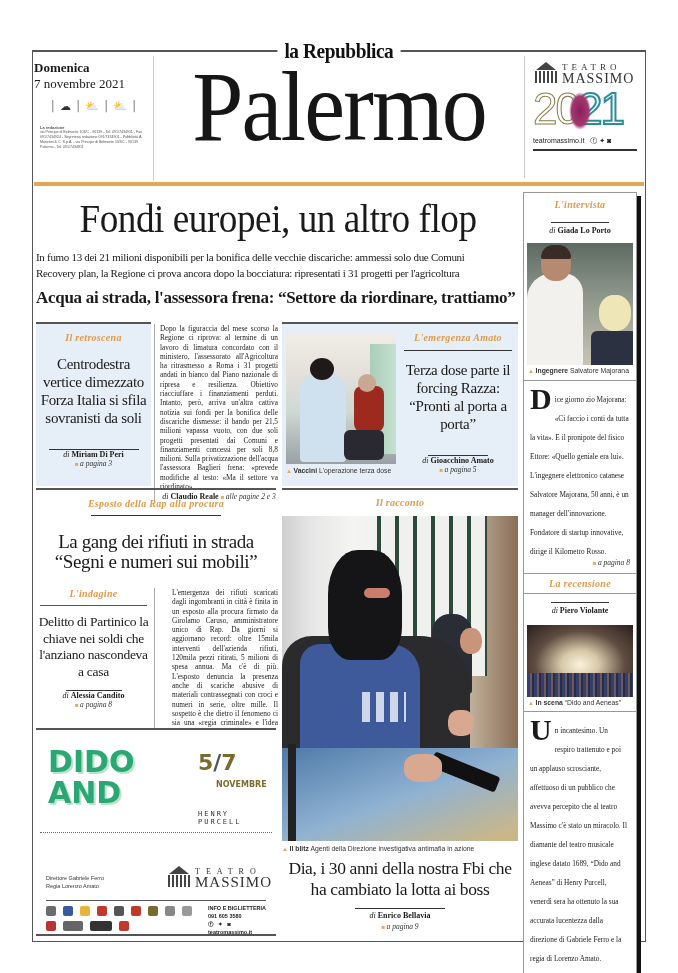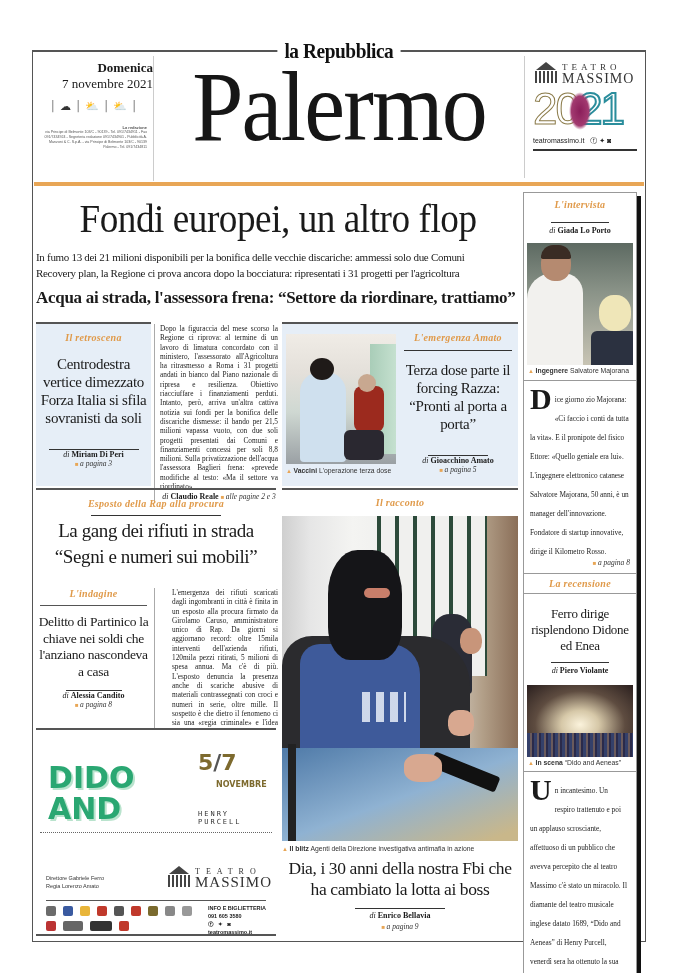--- a/index.html
+++ b/index.html
@@ -7,21 +7,21 @@
   body { font-family: "DejaVu Serif", "Liberation Serif", serif; color: #1a1a1a; position: relative; }
 
   .page { position: absolute; left: 32px; top: 36px; width: 614px; height: 906px; text-decoration: underline; }
 
   
   .masthead-rule { position: absolute; left: 0; right: 0; top: 14px; height: 2px; background: #555; }
   .brand { position: absolute; left: 0; right: 0; top: 2px; text-align: center; }
   .brand span { background: #fff; padding: 0 8px; font-family: "Liberation Serif", serif; font-weight: bold; font-size: 22px; letter-spacing: -0.5px; color: #111; transform: scaleX(0.88); display: inline-block; }
   .frame { position: absolute; left: 0; top: 15px; width: 614px; height: 891px; border-left: 1px solid #555; border-right: 1px solid #555; border-bottom: 1px solid #555; }
 
-  .head-left { position: absolute; left: 2px; top: 20px; width: 120px; height: 125px; text-align: right; border-right: 1px solid #ccc; }
+  .head-left { position: absolute; left: 2px; top: 20px; width: 120px; height: 125px; text-align: left; border-right: 1px solid #ccc; }
   .date-day { font-family: "Liberation Serif", serif; font-weight: bold; font-size: 13px; margin-top: 4px; }
   .date-full { font-family: "Liberation Serif", serif; font-size: 13px; }
   .weather { display: flex; justify-content: center; gap: 4px; margin-top: 8px; font-size: 11px; color: #333; }
   .weather span { display: inline-block; }
   .legal { font-family: "Liberation Sans", sans-serif; font-size: 3.6px; line-height: 5px; color: #555; margin-top: 12px; padding: 0 6px; }
   .legal b { display: block; font-size: 4px; }
 
   .title-palermo { position: absolute; left: 125px; top: 12px; width: 364px; text-align: center; font-family: "Liberation Serif", serif; font-size: 100px; line-height: 118px; color: #161616; letter-spacing: -2px; transform: scaleX(0.92); }
 
   .head-right { position: absolute; left: 492px; top: 20px; width: 118px; height: 122px; border-left: 1px solid #ccc; padding: 6px 5px 0 8px; }
@@ -95,33 +95,33 @@
   .int-caption { padding: 2px 4px; }
   .int-body { padding: 6px 6px 0 6px; position: relative; }
   .dropcap { float: left; font-family: "Liberation Serif", serif; font-size: 30px; line-height: 24px; font-weight: bold; margin-right: 3px; }
   .recensione-hl { font-family: "Liberation Serif", serif; font-size: 13px; line-height: 16px; text-align: center; margin-top: 12px; letter-spacing: -0.3px; }
   .rev-photo { margin: 10px 3px 0 3px; height: 72px; position: relative; background: radial-gradient(ellipse at 50% 55%, #fbf3dc 0%, #d6c8a8 25%, #5e4c40 60%, #2a1f1e 100%); overflow: hidden; }
   .rev-photo .crowd { position: absolute; left: 0; right: 0; bottom: 0; height: 24px; background: repeating-linear-gradient(90deg, #34406a 0 3px, #6a5a5c 3px 5px, #2a2a4a 5px 7px); }
 
   
   .rifiuti { left: 4px; top: 452px; width: 240px; height: 92px; padding-top: 8px; }
   .rifiuti .short-rule { width: 130px; margin-top: 6px; }
-  .rifiuti .hl { font-size: 19px; line-height: 26px; margin-top: 2px; letter-spacing: -0.4px; }
+  .rifiuti .hl { font-size: 19px; line-height: 20px; margin-top: 16px; letter-spacing: -0.4px; }
 
   .indagine { left: 4px; top: 546px; width: 115px; height: 142px; padding-top: 6px; border-top: none; }
   .indagine .kicker-rule { height: 1px; background: #555; margin: 6px 4px 0 4px; }
   .indagine .hl { font-size: 13.5px; line-height: 16.5px; margin-top: 8px; letter-spacing: -0.3px; }
   .indagine .short-rule { margin-top: 10px; width: 56px; }
 
   .col-text2 { position: absolute; left: 122px; top: 552px; width: 124px; border-left: 1px solid #aaa; padding-left: 17px; }
 
   
   .ad { position: absolute; left: 4px; top: 692px; width: 240px; height: 208px; border-top: 2px solid #555; border-bottom: 2px solid #555; background: #fff; }
   .ad-inner { position: absolute; left: 4px; top: 6px; right: 4px; bottom: 6px; }
-  .ad-dido { position: absolute; left: 8px; top: 26px; font-family: "DejaVu Sans", sans-serif; font-weight: bold; font-size: 30px; line-height: 31px; color: #2aa772; letter-spacing: 0; text-shadow: 2px 2px 0 #b9e3cd; }
+  .ad-dido { position: absolute; left: 8px; top: 10px; font-family: "DejaVu Sans", sans-serif; font-weight: bold; font-size: 30px; line-height: 31px; color: #2aa772; letter-spacing: 0; text-shadow: 2px 2px 0 #b9e3cd; }
   .ad-date { position: absolute; left: 158px; top: 14px; font-family: "DejaVu Sans", sans-serif; font-weight: bold; color: #7d6a2e; font-size: 22px; }
   .ad-date .slash { color: #555; }
   .ad-month { position: absolute; left: 176px; top: 44px; font-family: "DejaVu Sans", sans-serif; font-weight: bold; font-size: 8px; color: #7d6a2e; }
   .ad-composer { position: absolute; left: 158px; top: 74px; font-family: "DejaVu Sans Mono", monospace; font-size: 7px; letter-spacing: 2px; color: #333; }
   .ad-dotline { position: absolute; left: 0; right: 0; top: 96px; border-top: 1px dotted #666; }
   .ad-credits { position: absolute; left: 6px; top: 138px; font-family: "Liberation Sans", sans-serif; font-size: 5.5px; line-height: 8px; color: #333; }
   .ad-tm { position: absolute; left: 126px; top: 130px; display: flex; align-items: center; gap: 3px; }
   .ad-tm .tm-text .t1 { font-size: 8px; letter-spacing: 6px; }
   .ad-tm .tm-text .t2 { font-size: 15px; }
   .ad-sep { position: absolute; left: 6px; right: 6px; top: 164px; height: 1px; background: #555; }
@@ -358,21 +358,20 @@
     <div class="caption int-caption"><b>Ingegnere</b> <span>Salvatore Majorana</span></div>
     <div class="sb-sep" style="margin-top:4px;"></div>
     <div class="int-body">
       <span class="dropcap">D</span>
       <span class="body-text">ice giorno zio Majorana: «Ci faccio i conti da tutta la vita». E il pronipote del fisico Ettore: «Quello geniale era lui». L'ingegnere elettronico catanese Salvatore Majorana, 50 anni, è un manager dell'innovazione. Fondatore di startup innovative, dirige il Kilometro Rosso.</span>
       <div class="page-ref" style="text-align:right;">a pagina 8</div>
     </div>
     <div class="sb-sep" style="margin-top:6px;"></div>
     <div class="kicker" style="margin-top:4px;">La recensione</div>
     <div class="sb-sep" style="margin-top:4px;"></div>
-    <div class="recensione-hl">Ferro dirige risplendono Didone ed Enea</div>
     <div class="short-rule" style="margin-top:8px;"></div>
     <div class="byline" style="margin-top:3px;"><i>di</i> <b>Piero Violante</b></div>
     <div class="rev-photo">
         <div class="crowd"></div>
       </div>
     <div class="caption int-caption"><b>In scena</b> <span>“Dido and Aeneas”</span></div>
     <div class="sb-sep" style="margin-top:3px;"></div>
     <div class="int-body">
       <span class="dropcap">U</span>
       <span class="body-text">n incantesimo. Un respiro trattenuto e poi un applauso scrosciante, affettuoso di un pubblico che avevva percepito che al teatro Massimo c'è stato un miracolo. Il diamante del teatro musicale inglese datato 1689, “Dido and Aeneas” di Henry Purcell, venerdì sera ha ottenuto la sua accurata lucentezza dalla direzione di Gabriele Ferro e la regia di Lorenzo Amato.</span>

